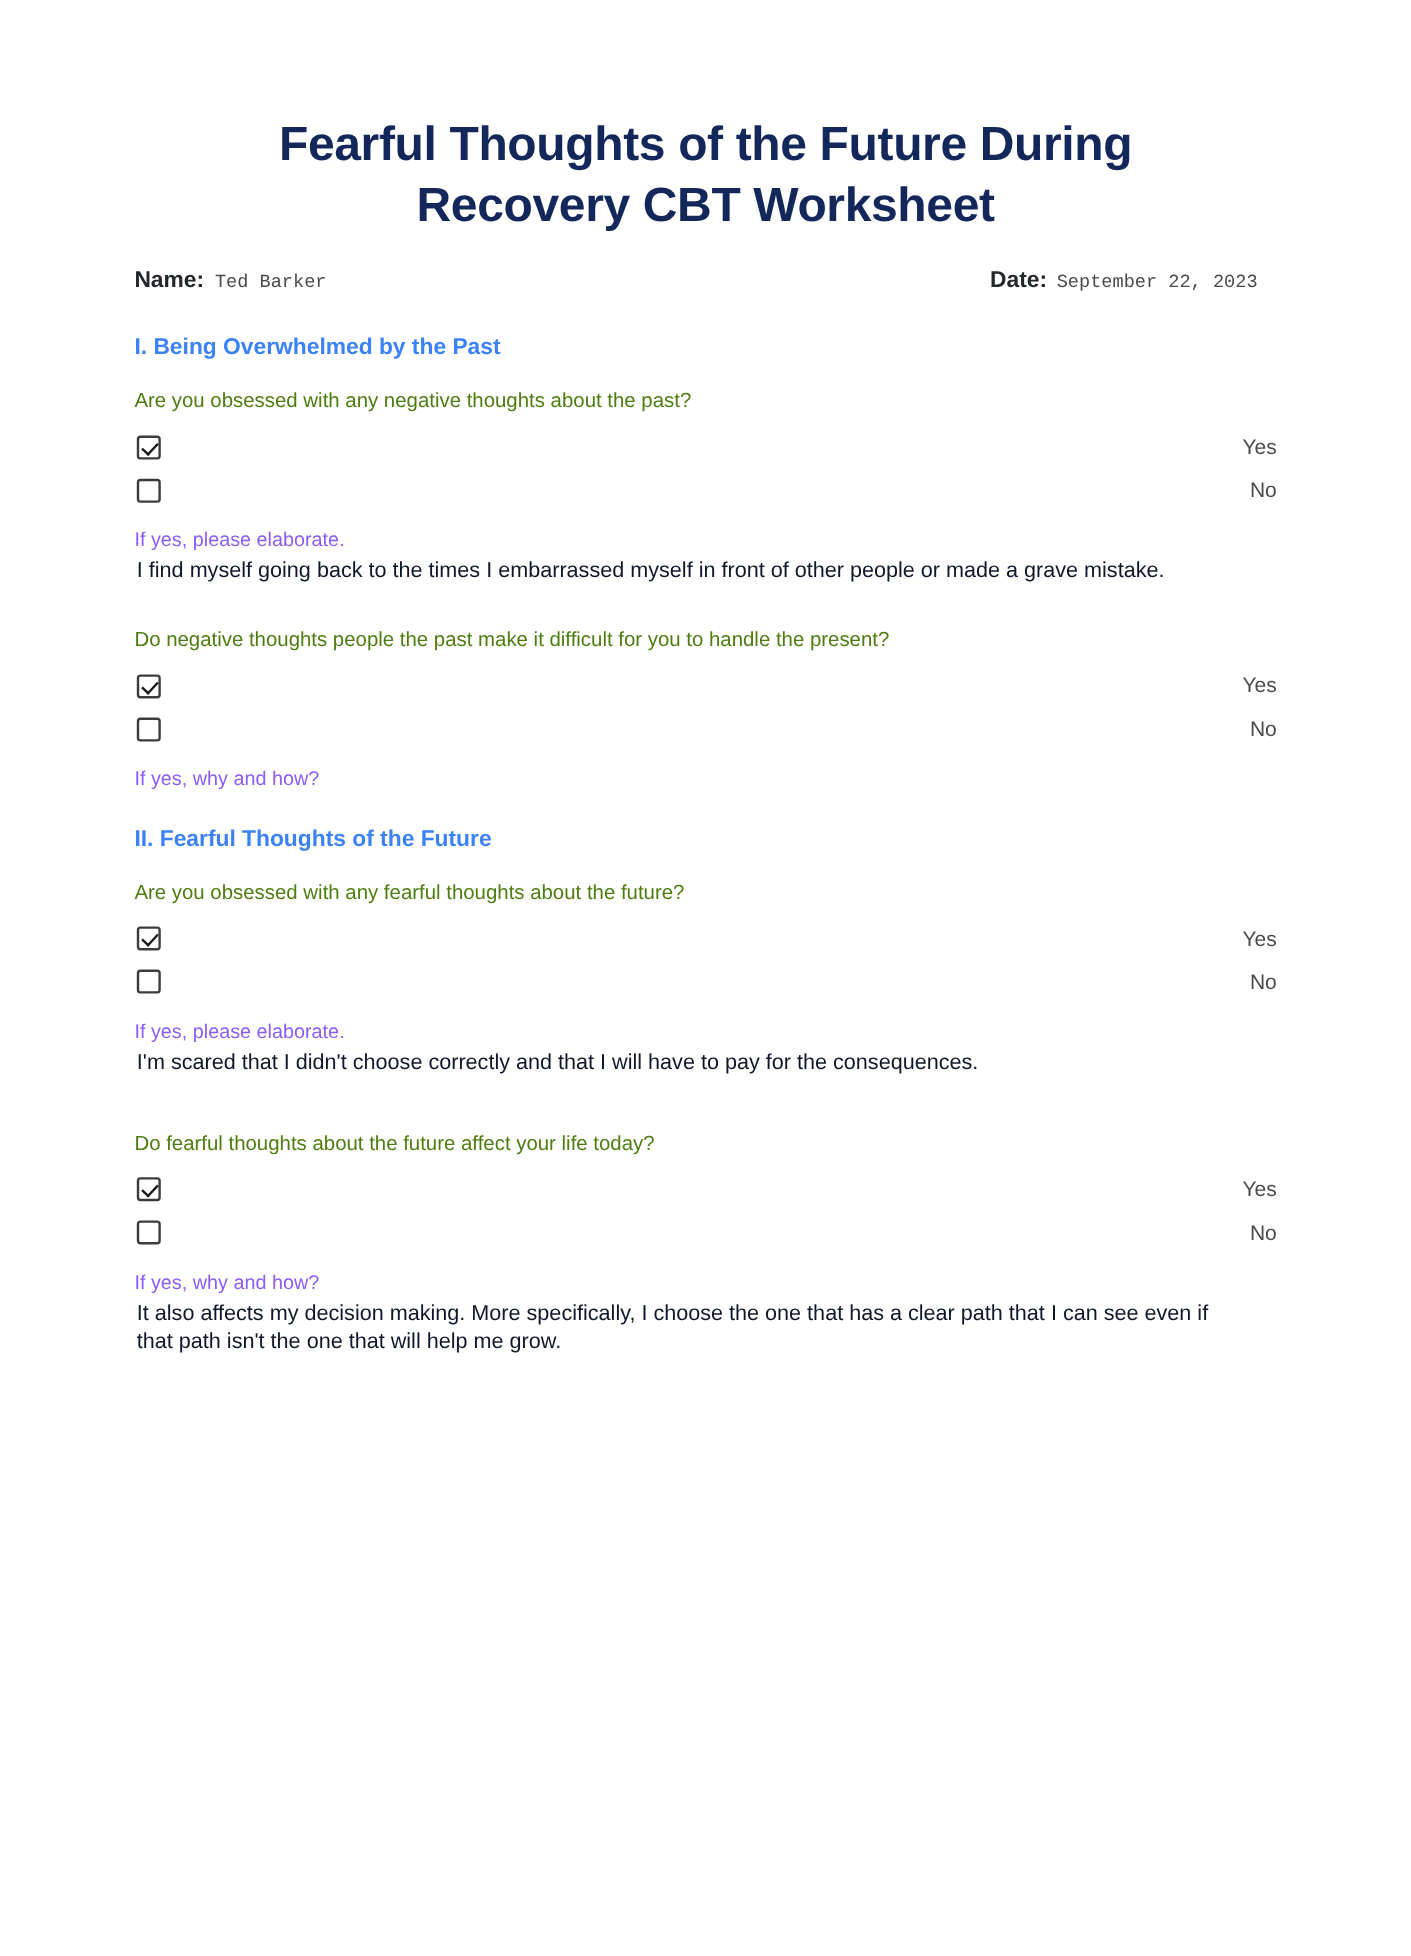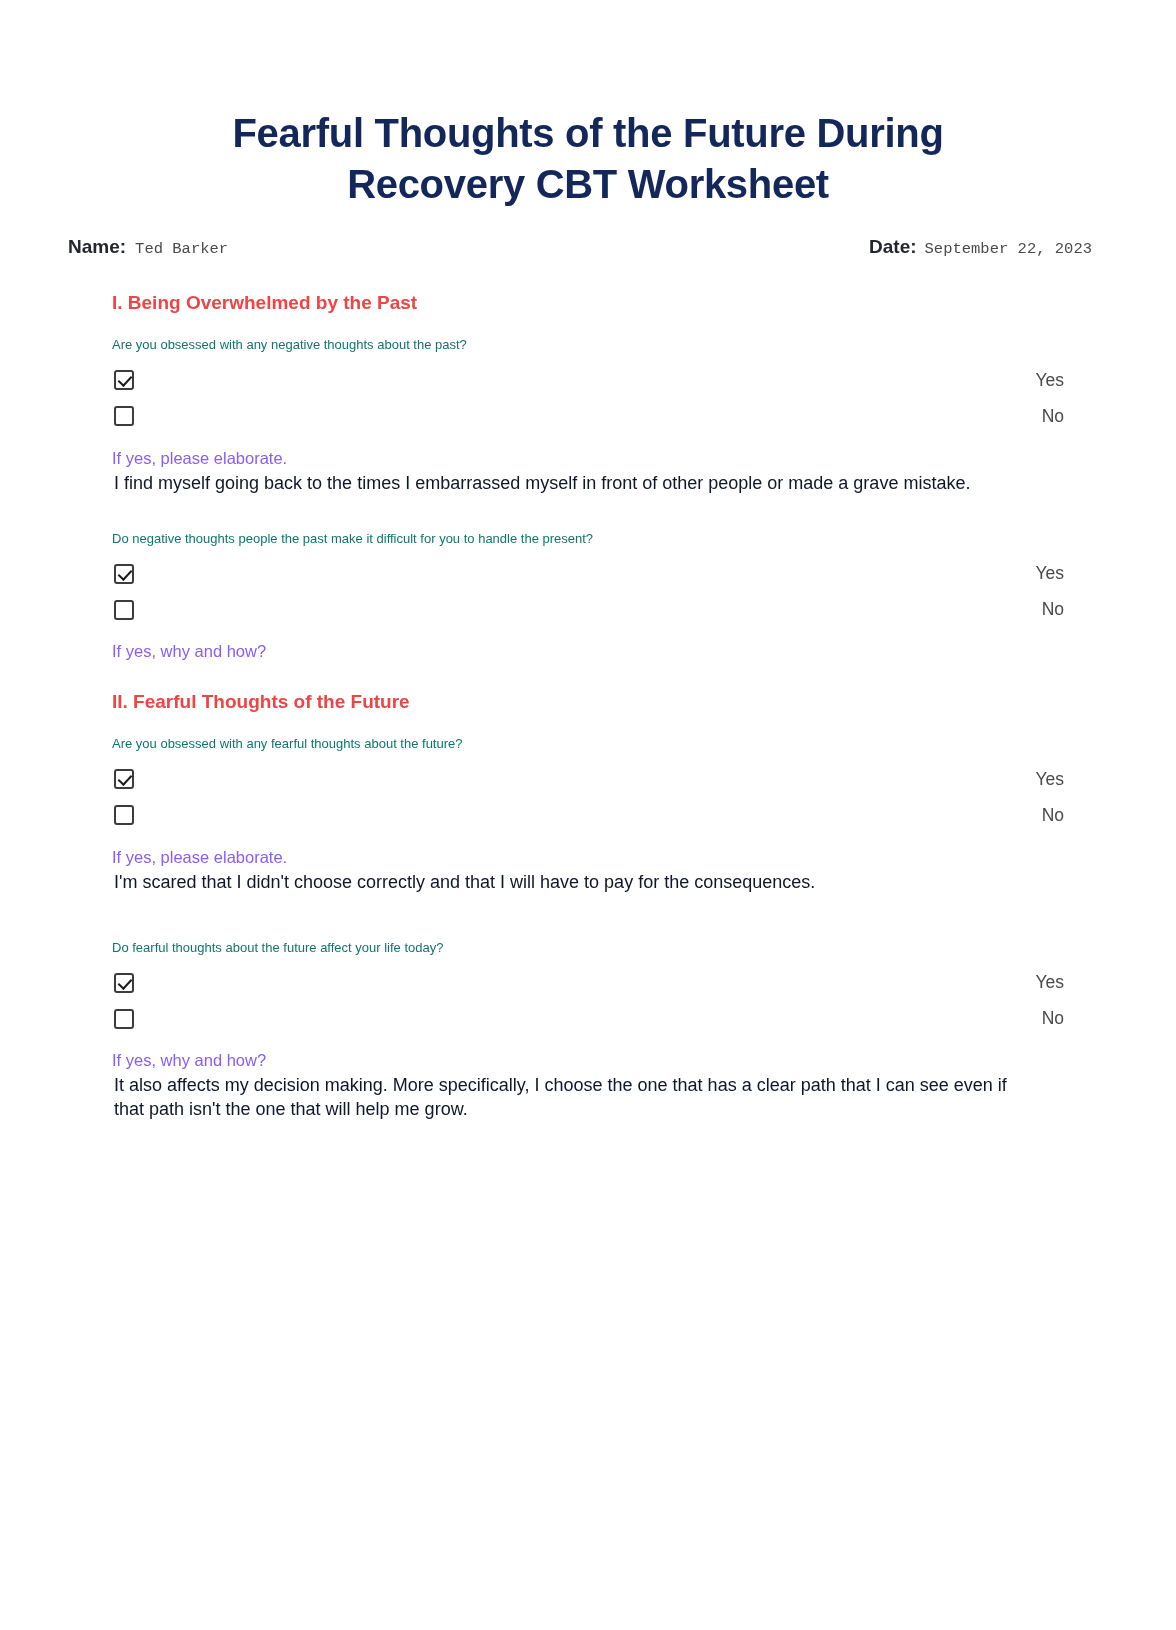--- a/index.html
+++ b/index.html
@@ -14,36 +14,35 @@
     color: #3b3b3b;
     position: relative;
     overflow: hidden;
   }
   .page {
     position: relative;
     width: 1176px;
     height: 1602px;
     padding: 0;
     box-sizing: border-box;
-    margin-top: 13px;
   }
   .title {
     font-size: 40px;
     font-weight: bold;
     color: #13275a;
     text-align: center;
     line-height: 1.28;
     letter-spacing: -0.3px;
     margin: 0;
     padding: 95px 170px 0 170px;
     box-sizing: border-box;
   }
   .meta {
     margin-top: 26px;
-    padding: 0 68px;
+    padding: 0 112px;
     box-sizing: border-box;
   }
   .meta-row {
     display: flex;
     align-items: baseline;
     position: relative;
     min-height: 34px;
   }
   .meta-label {
     font-size: 19px;
@@ -68,29 +67,29 @@
     margin-left: 8px;
   }
   .content {
     padding: 0 112px;
     box-sizing: border-box;
     margin-top: 22px;
   }
   .section-title {
     font-size: 19px;
     font-weight: bold;
-    color: #ef4444;
+    color: #3b82f6;
     margin: 30px 0 22px 0;
   }
   .section-title.first {
     margin-top: 22px;
   }
   .question {
-    font-size: 13px;
-    color: #0f766e;
+    font-size: 17px;
+    color: #4d7c0f;
     margin: 0 0 16px 0;
     line-height: 1.35;
   }
   .option {
     display: flex;
     align-items: center;
     margin: 0 0 15px 2px;
     justify-content: space-between;
   }
   .checkbox {

